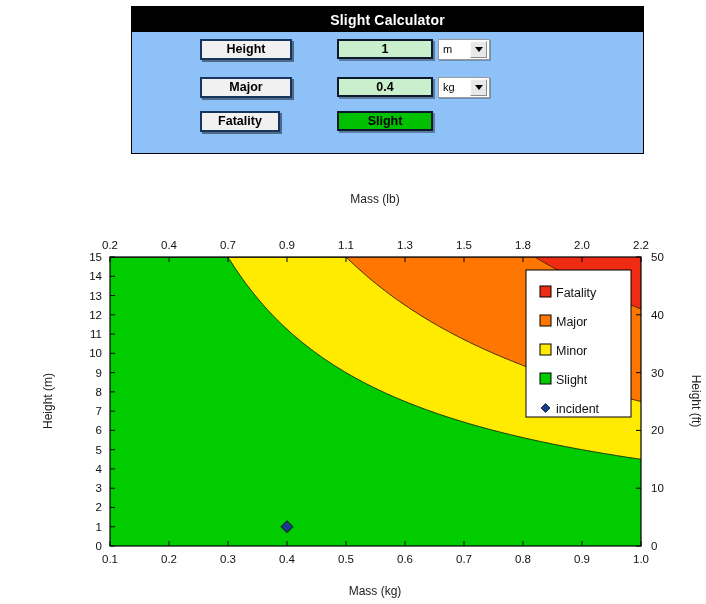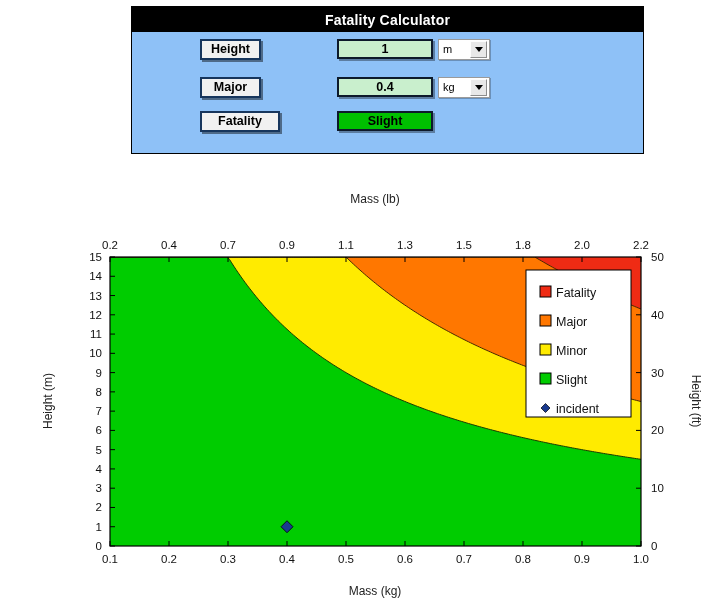--- a/index.html
+++ b/index.html
@@ -50,21 +50,21 @@
     left: 0;
     width: 100%;
   }
   #row-height { top: 17px; }
   #row-mass   { top: 55px; }
   #row-outcome{ top: 89px; }
 
   .label-btn {
     position: absolute;
     left: 68px;
-    width: 61px;
+    width: 92px;
     height: 21px;
     background: #f1f1f1;
     border: 2px solid #17365d;
     box-shadow: 2px 2px 0 rgba(0,0,0,.45);
     box-sizing: border-box;
     display: flex;
     align-items: center;
     justify-content: center;
     font-size: 12.5px;
     font-weight: bold;
@@ -142,21 +142,21 @@
   #chart svg { display: block; }
   .axis-title { font-size: 12px; fill: #222; font-family: "Liberation Sans", sans-serif;}
   .tick-lbl   { font-size: 11.5px; fill: #111; font-family: "Liberation Sans", sans-serif;}
   .legend-lbl { font-size: 12.5px; fill: #111; font-family: "Liberation Sans", sans-serif;}
 </style>
 </head>
 <body>
 
 <div id="calc-panel">
   <div id="calc-titlebar">
-    <span>Fatality Calculator</span>
+    <span>Slight Calculator</span>
   </div>
   <div id="calc-body">
 
     <div class="calc-row" id="row-height">
       <div class="label-btn">Height</div>
       <div class="value-box">1</div>
       <div class="unit-select">
         <span class="unit-text">m</span>
         <span class="caret-box">
             <span class="caret-glyph"></span>

